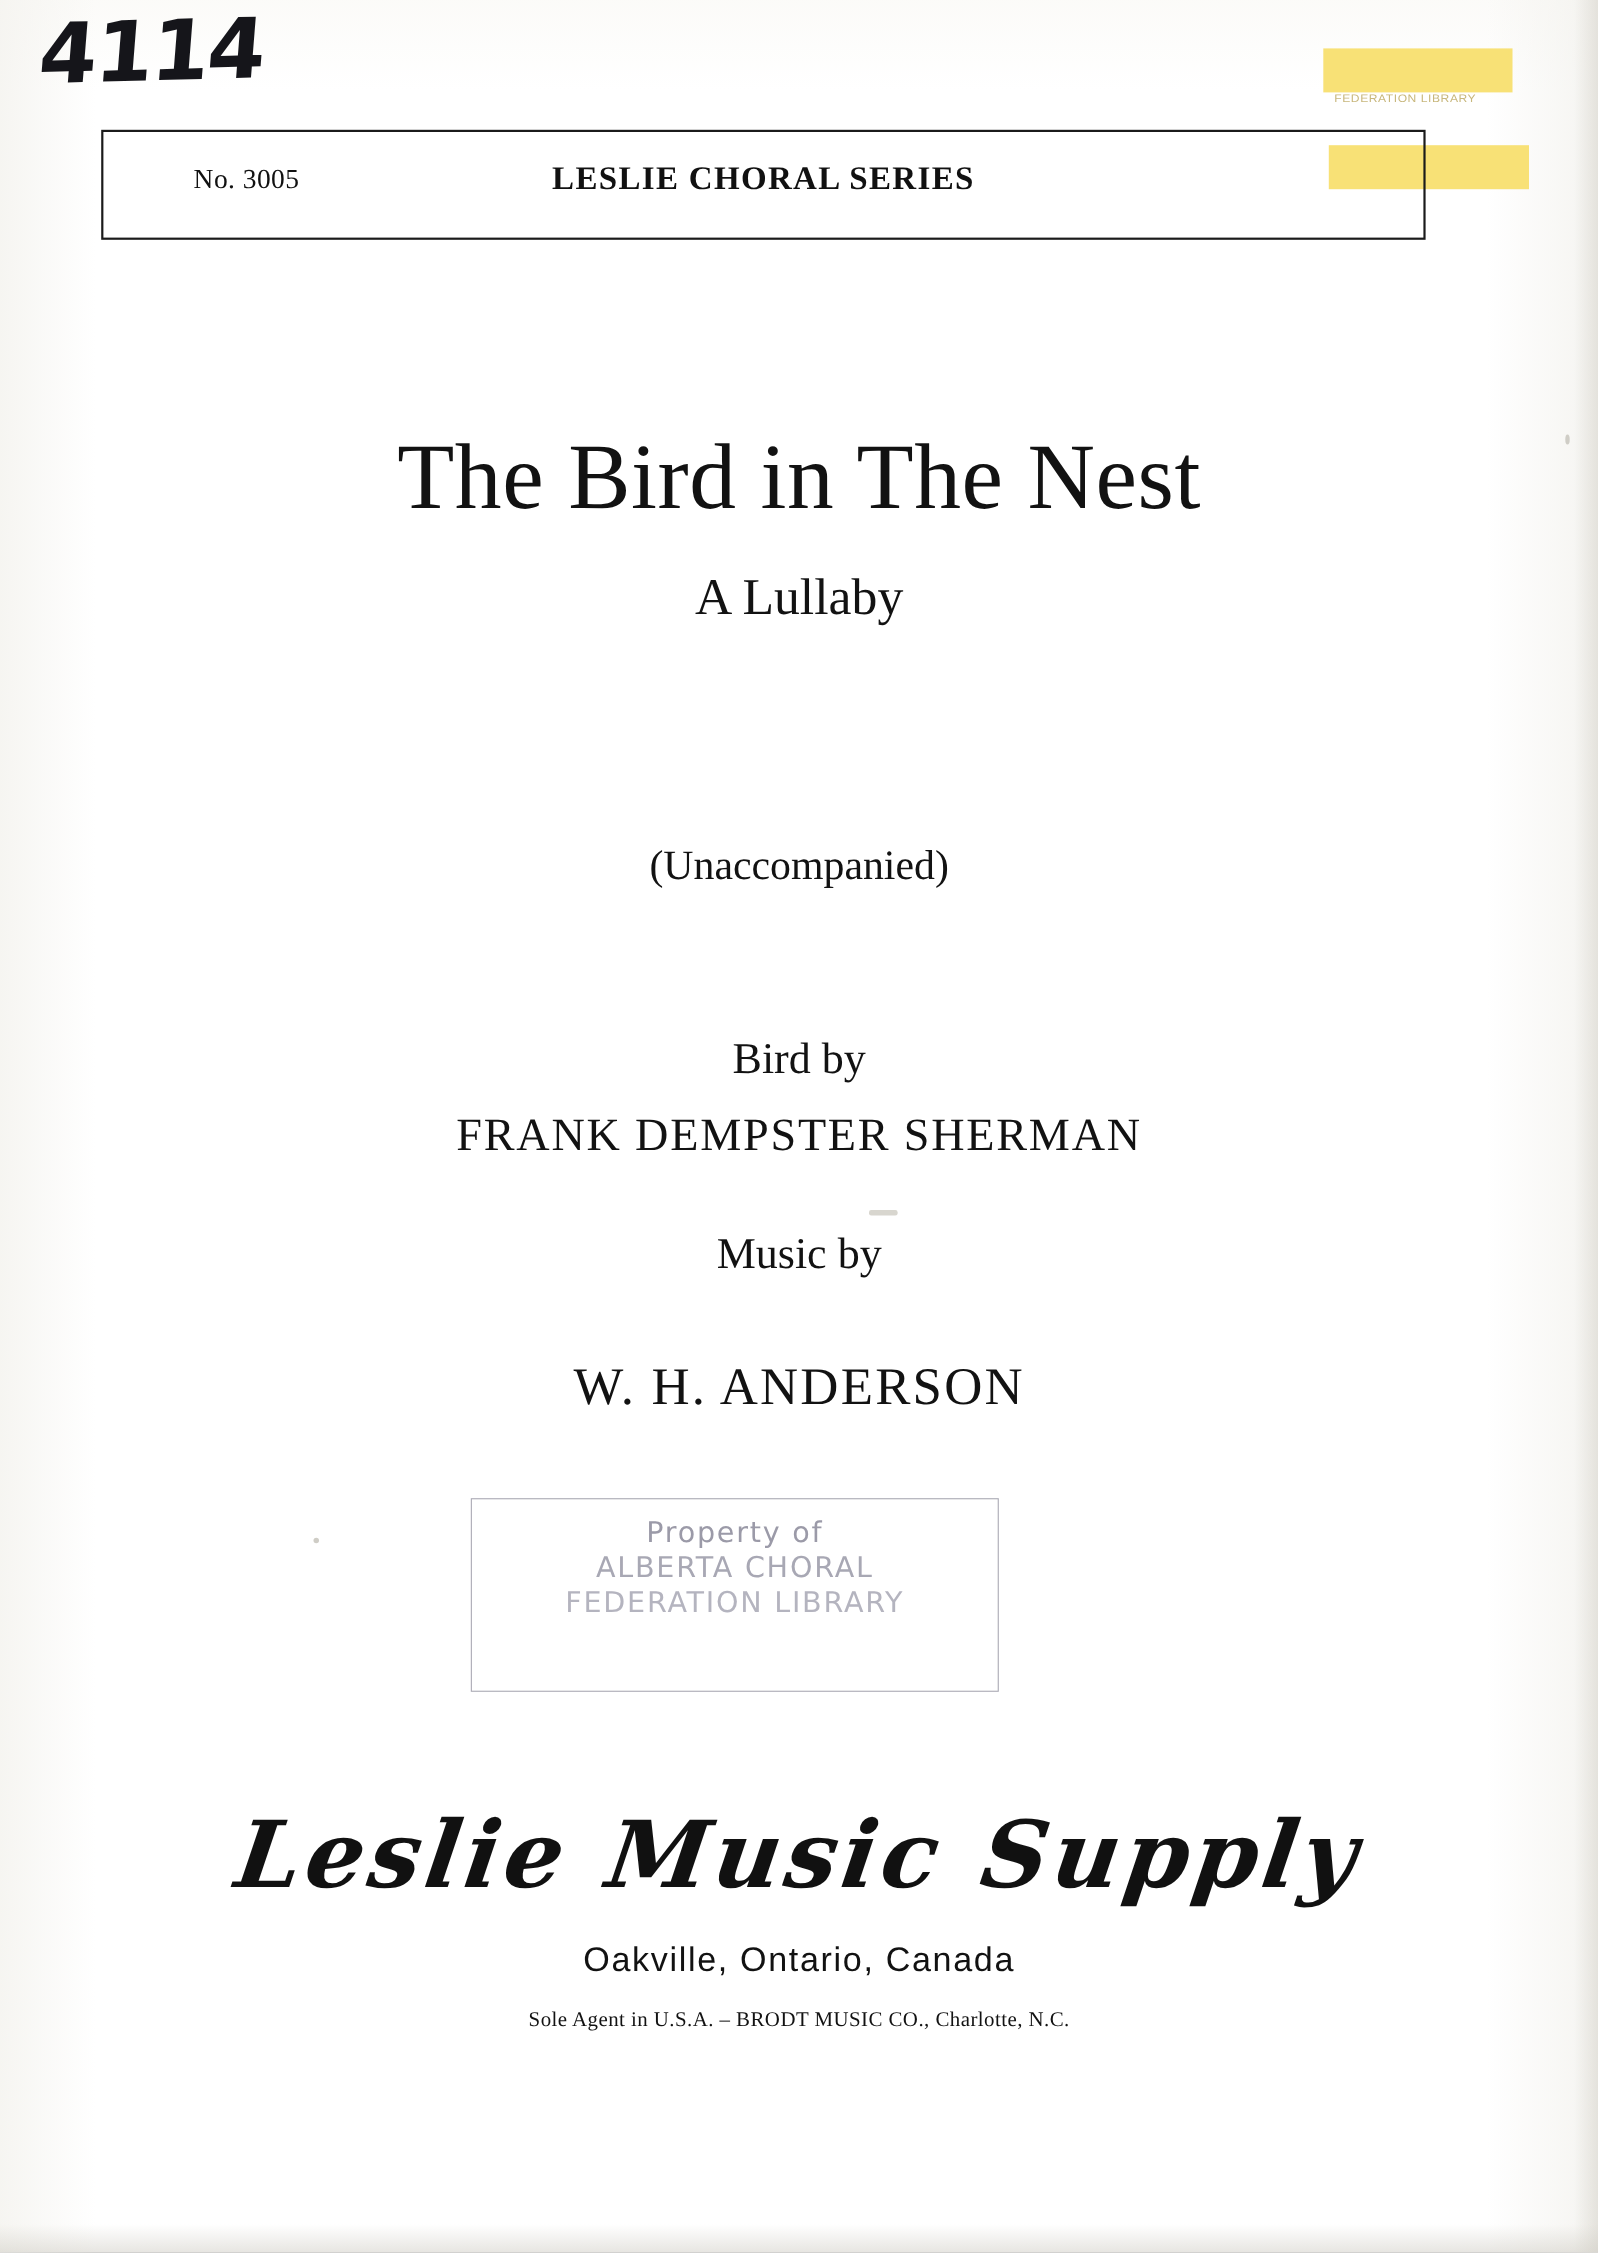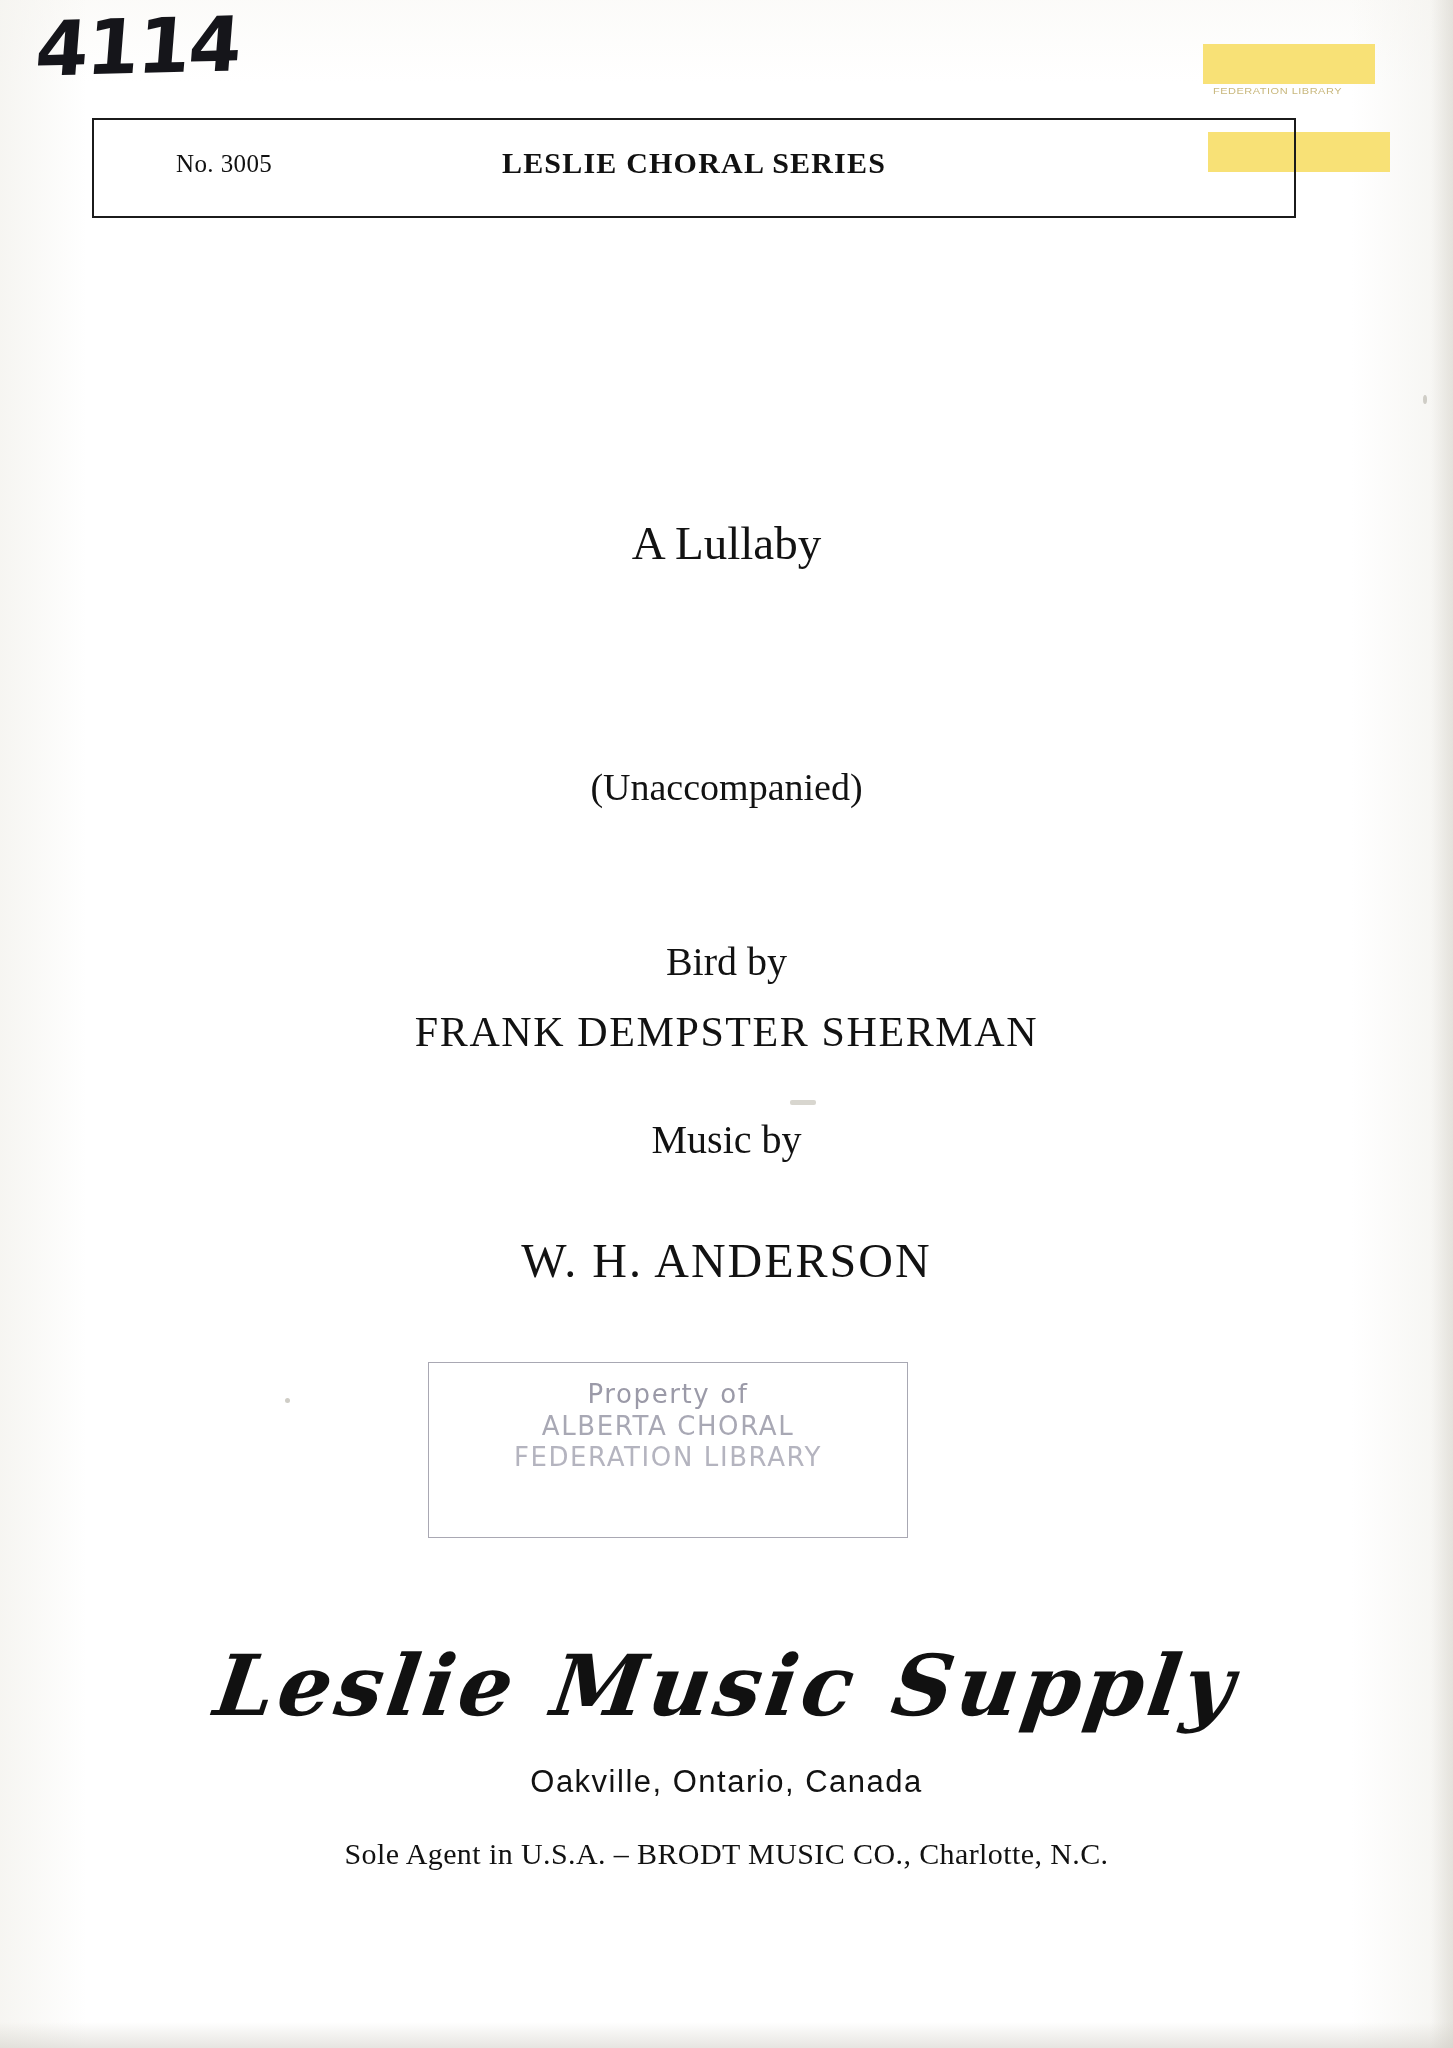--- a/index.html
+++ b/index.html
@@ -205,23 +205,22 @@
   }
   .publisher span { margin: 0 18px; }
   .pub-city {
     top: 1764px;
     font-family: "Liberation Sans", sans-serif;
     font-size: 31px;
     letter-spacing: 1.5px;
   }
   .pub-agent {
     top: 1826px;
-    font-size: 30px;
+    font-size: 19px;
     letter-spacing: 0.4px;
-    margin-top: 11px;
   }
 
   .speck {
     position: absolute;
     background: #cfcdc6;
     border-radius: 50%;
   }
 </style>
 </head>
 <body>
@@ -234,20 +233,21 @@
 
   <div class="highlight-a"></div>
   <div class="ghost-text">FEDERATION LIBRARY</div>
   <div class="highlight-b"></div>
 
   <div class="series-box">
     <div class="series-no">No. 3005</div>
     <div class="series-title">LESLIE CHORAL SERIES</div>
   </div>
 
+  <div class="center-col title-main">The Bird in The Nest</div>
   <div class="center-col title-sub">A Lullaby</div>
 
   <div class="center-col voicing-note">(Unaccompanied)</div>
 
   <div class="center-col words-by">Bird by</div>
   <div class="center-col lyricist">FRANK DEMPSTER SHERMAN</div>
 
   <div class="center-col music-by">Music by</div>
   <div class="center-col composer">W. H. ANDERSON</div>
 

